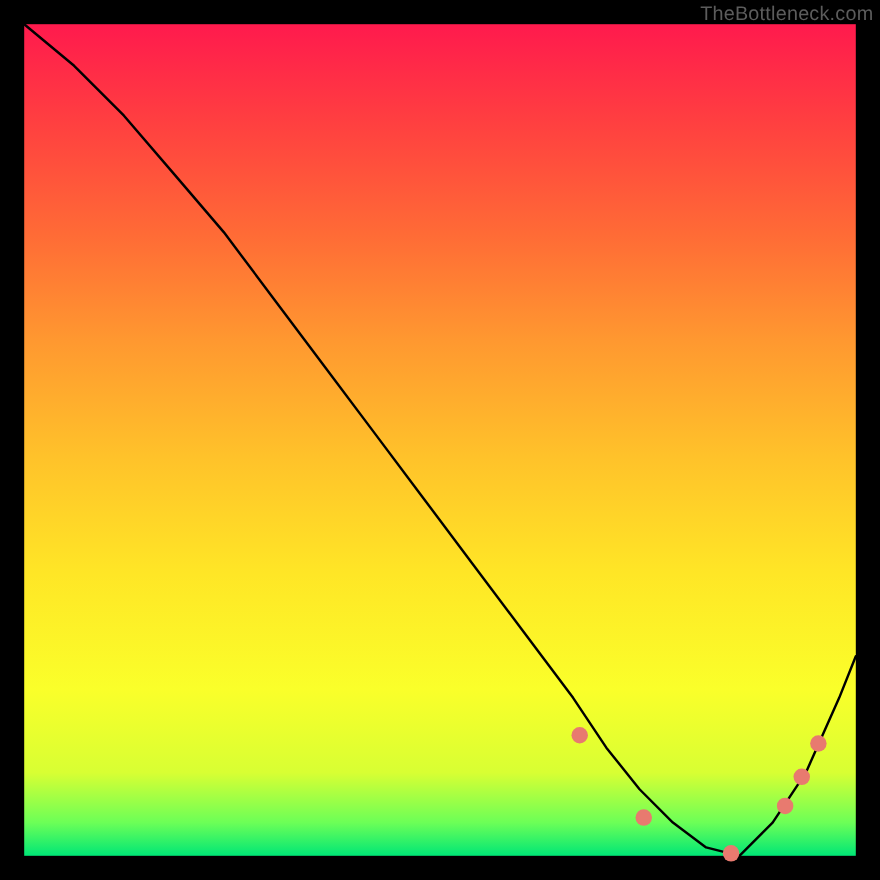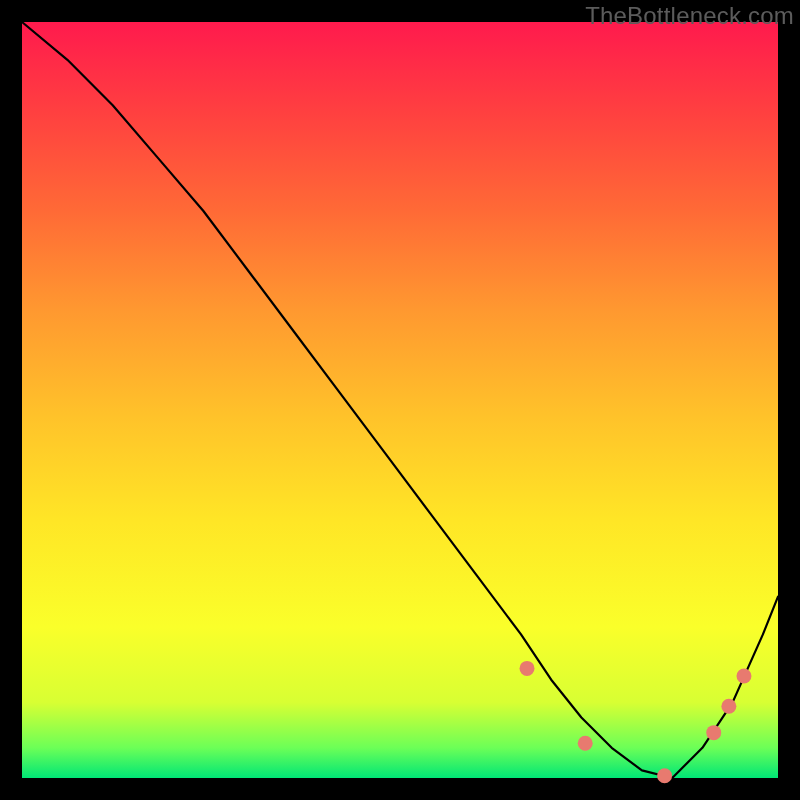--- a/index.html
+++ b/index.html
@@ -27,21 +27,21 @@
       #faff2a 80%,
       #d8ff33 90%,
       #6cff57 96%,
       #00e676 100%);
   }
   .watermark {
     position: absolute;
     top: 2px;
     right: 6px;
     color: #5c5c5c;
-    font-size: 24px;
+    font-size: 18px;
     letter-spacing: 0.2px;
     font-weight: 500;
     user-select: none;
   }
   svg.curve {
     position: absolute;
     left: 0;
     top: 0;
     width: 756px;
     height: 756px;

